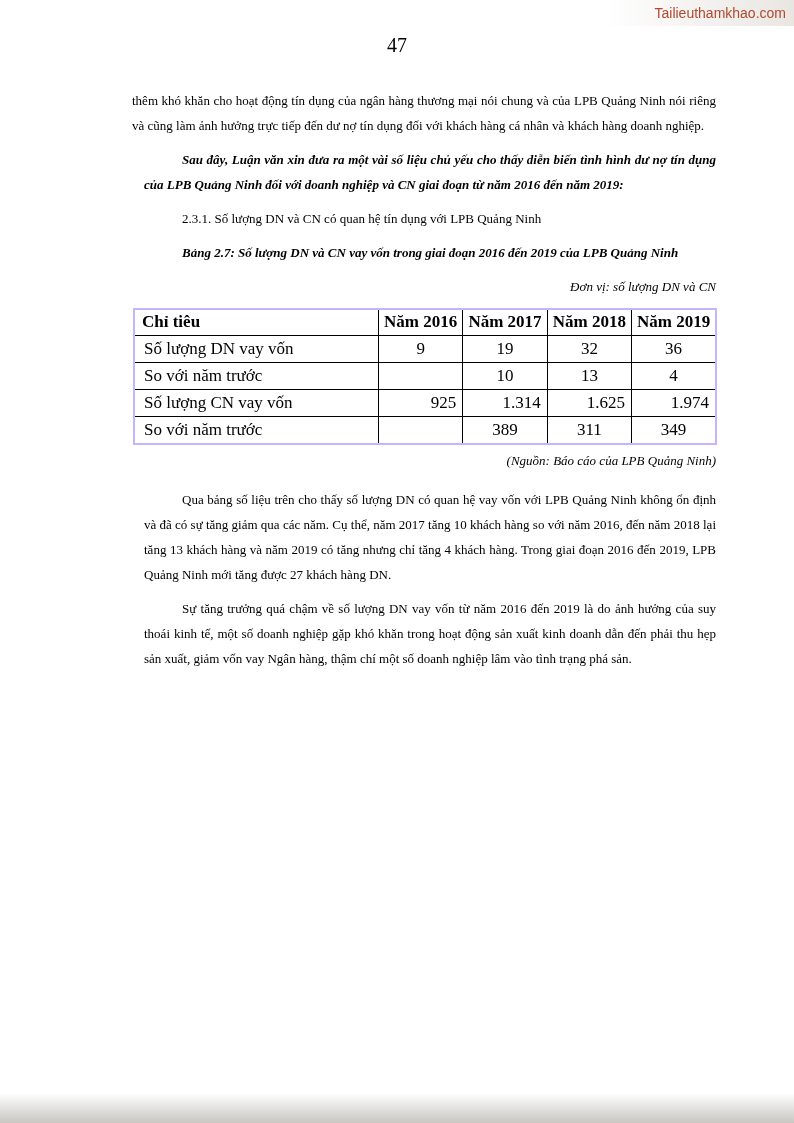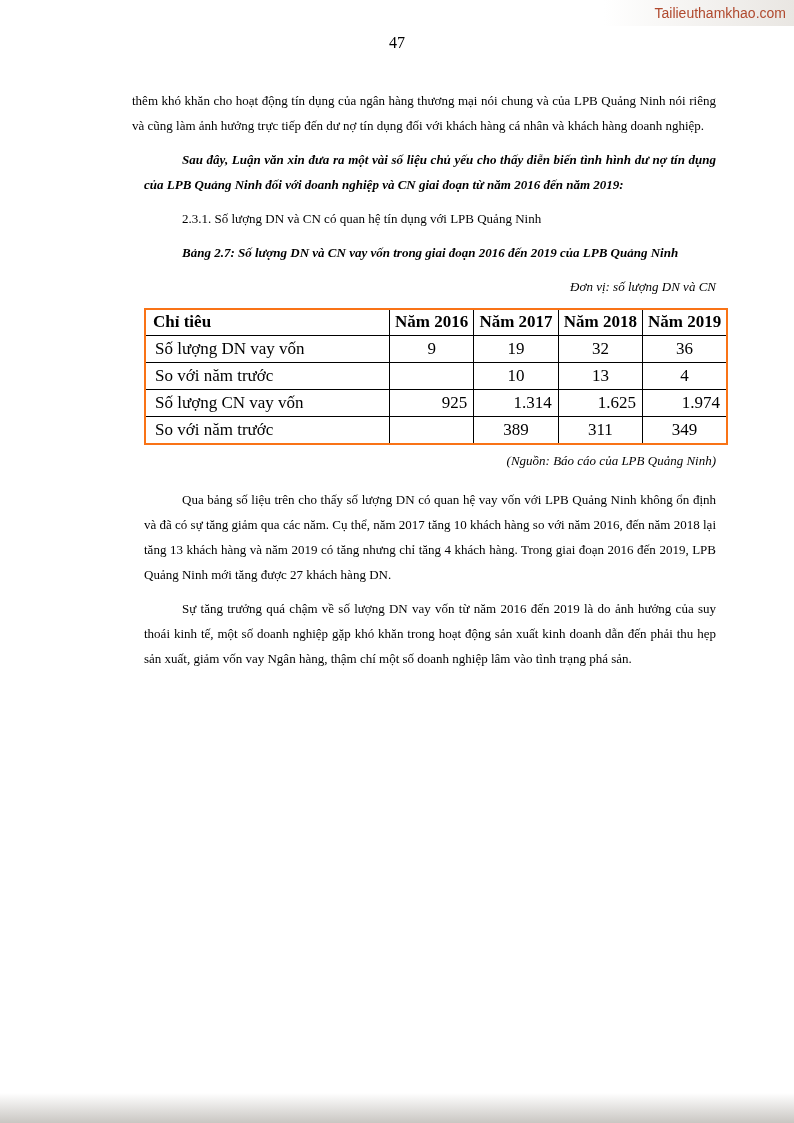--- a/index.html
+++ b/index.html
@@ -27,21 +27,21 @@
   }
   .watermark-text {
     font-family: "Liberation Sans", sans-serif;
     font-size: 14px;
     color: #b0492e;
   }
   .page-number {
     position: absolute;
     top: 34px; left: 0; right: 0;
     text-align: center;
-    font-size: 16px;
+    font-size: 20px;
   }
   .content {
     position: absolute;
     top: 88px;
     left: 132px;
     width: 584px;
   }
   p {
     margin: 0 0 9px 0;
     font-size: 13px;
@@ -57,22 +57,22 @@
   }
   .source-note {
     text-align: right;
     font-style: italic;
     margin: 3px 0 14px 0;
   }
   table.data {
     width: 100%;
     border-collapse: collapse;
     table-layout: fixed;
-    border: 2px solid #f97316;
-    margin: 2px 0 2px 12px;
+    border: 2px solid #c4b5fd;
+    margin: 2px 0 2px 1px;
   }
   table.data th, table.data td {
     border: 1.5px solid #000;
     font-size: 17px;
     padding: 2px 5px;
     height: 27px;
     box-sizing: border-box;
     overflow: hidden;
     white-space: nowrap;
   }

